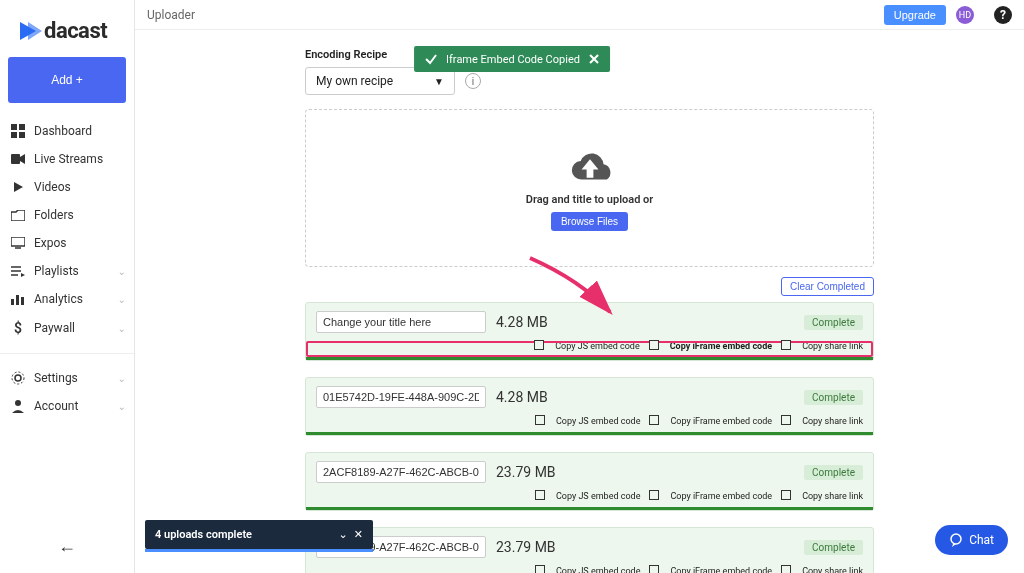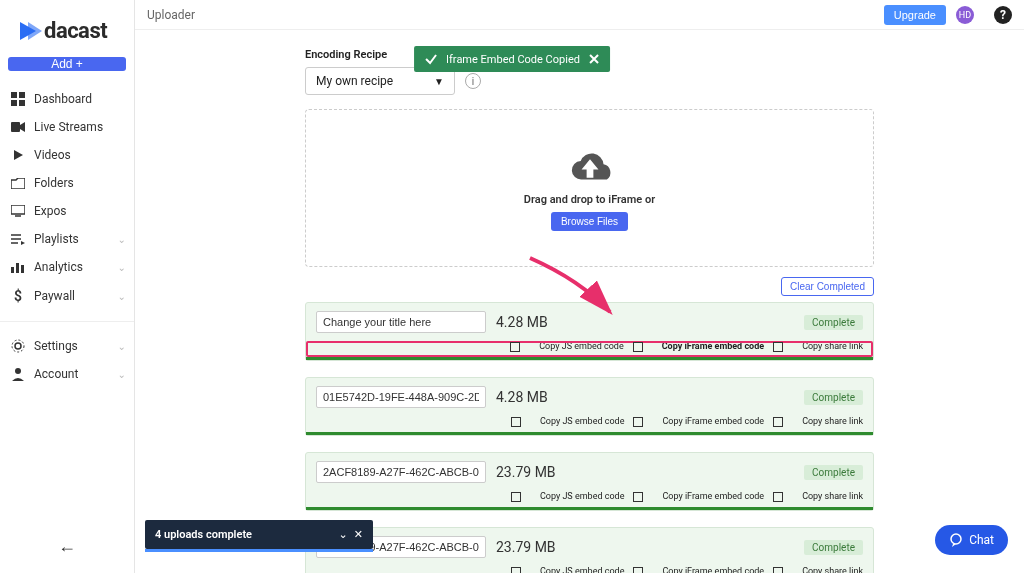--- a/index.html
+++ b/index.html
@@ -8,21 +8,21 @@
   .topbar { position: absolute; left: 135px; right: 0; top: 0; height: 30px; display: flex; align-items: center; padding: 0 12px; border-bottom: 1px solid #eee; }
   .topbar-title { font-size: 12px; color: #666; }
   .topbar-spacer { flex: 1; }
   .btn-upgrade { background: #4a8fff; color: #fff; border: none; border-radius: 3px; padding: 4px 10px; font-size: 11px; cursor: pointer; margin-right: 10px; }
   .avatar { width: 18px; height: 18px; border-radius: 50%; background: #8a5cd6; color: #fff; font-size: 9px; display: flex; align-items: center; justify-content: center; margin-right: 20px; }
   .help-icon { width: 18px; height: 18px; border-radius: 50%; background: #222; color: #fff; font-size: 12px; display: flex; align-items: center; justify-content: center; font-weight: bold; cursor: pointer; }
   
   .sidebar { position: absolute; left: 0; top: 0; bottom: 0; width: 135px; border-right: 1px solid #e5e5e5; background: #fff; display: flex; flex-direction: column; }
   .logo { display: flex; align-items: center; padding: 18px 12px 10px 18px; }
   .logo-text { font-size: 22px; font-weight: 700; color: #2b2b2b; letter-spacing: -0.5px; }
-  .btn-add { margin: 4px 8px 10px 8px; background: #4967f0; color: #fff; border: none; border-radius: 3px; padding: 0 0; font-size: 12px; cursor: pointer; }
+  .btn-add { margin: 4px 8px 10px 8px; background: #4967f0; color: #fff; border: none; border-radius: 3px; padding: 16px 0; font-size: 12px; cursor: pointer; }
   .nav { list-style: none; padding: 4px 0; }
   .nav li { display: flex; align-items: center; padding: 7px 10px; font-size: 12px; color: #333; cursor: pointer; position: relative; }
   .nav li .nav-icon { width: 16px; display: flex; justify-content: center; margin-right: 8px; color: #333; }
   .nav li .chev { position: absolute; right: 8px; color: #bbb; font-size: 10px; }
   .nav-sep { height: 1px; background: #eee; margin: 6px 0; }
   .back-arrow { margin-top: auto; padding: 12px 0 16px 0; text-align: center; font-size: 18px; color: #333; cursor: pointer; }
   
   .main { position: absolute; left: 135px; right: 0; top: 30px; bottom: 0; padding: 18px 150px 0 170px; overflow: hidden; }
   .enc-label { font-size: 11px; font-weight: 600; margin-bottom: 6px; }
   .enc-row { display: flex; align-items: center; gap: 10px; margin-bottom: 14px; }
@@ -36,21 +36,21 @@
   
   .clear-row { display: flex; justify-content: flex-end; margin: 10px 0 6px 0; }
   .btn-clear { border: 1px solid #4967f0; color: #4967f0; background: #fff; border-radius: 3px; padding: 3px 8px; font-size: 10px; cursor: pointer; }
   
   .card { border: 1px solid #d6e6d6; background: #eef7ee; border-radius: 3px; margin-bottom: 16px; position: relative; }
   .card-top { display: flex; align-items: center; padding: 8px 10px; gap: 10px; }
   .title-input { border: 1px solid #ccc; background: #fff; border-radius: 2px; padding: 4px 6px; font-size: 11px; width: 170px; color: #333; }
   .size { font-size: 14px; color: #333; }
   .status { margin-left: auto; background: #d8edd8; color: #3a7a3a; font-size: 10px; padding: 2px 8px; border-radius: 2px; }
   .card-actions { display: flex; justify-content: flex-end; gap: 10px; padding: 0 10px 6px 10px; font-size: 9px; color: #222; }
-  .card-actions .act { display: flex; align-items: flex-end; gap: 20px; cursor: pointer; }
+  .card-actions .act { display: flex; align-items: flex-start; gap: 12px; cursor: pointer; }
   .card-bar { height: 3px; background: #2e8b2e; width: 100%; }
   .card.highlighted .card-actions { outline: 2px solid #e72f6b; outline-offset: -2px; border-radius: 2px; }
   
   .arrow { position: absolute; left: 520px; top: 250px; pointer-events: none; }
   
   .toast { position: absolute; top: 46px; left: 50%; transform: translateX(-50%); background: #2e8b57; color: #fff; border-radius: 2px; padding: 6px 10px; font-size: 11px; display: flex; align-items: center; gap: 8px; z-index: 20; text-align: right; }
   .toast .check, .toast .close { display: flex; align-items: center; }
   
   .progress-bar { position: absolute; left: 145px; bottom: 24px; width: 228px; background: #1c2a3e; color: #fff; border-radius: 2px; display: flex; align-items: center; padding: 8px 10px; font-size: 11px; z-index: 10; }
   .progress-bar .pb-text { flex: 1; font-weight: 600; }
@@ -207,21 +207,21 @@
       <span style="font-size:10px;">▼</span>
     </div>
     <div class="info-icon">i</div>
   </div>
 
   <div class="dropzone">
     <svg class="cloud" viewBox="0 0 64 48">
       <path d="M48 22a14 14 0 0 0-27-4 11 11 0 0 0 1 22h30a10 10 0 0 0-4-18z" fill="#555"></path>
       <path d="M32 16 L42 28 H36 V38 H28 V28 H22 Z" fill="#fff"></path>
     </svg>
-    <div class="drop-text">Drag and drop to iFrame or</div>
+    <div class="drop-text">Drag and title to upload or</div>
     <button class="btn-browse">Browse Files</button>
   </div>
 
   <div class="clear-row">
     <button class="btn-clear">Clear Completed</button>
   </div>
 
   <div class="card highlighted">
     <div class="card-top">
       <input class="title-input" value="Change your title here" style="">

